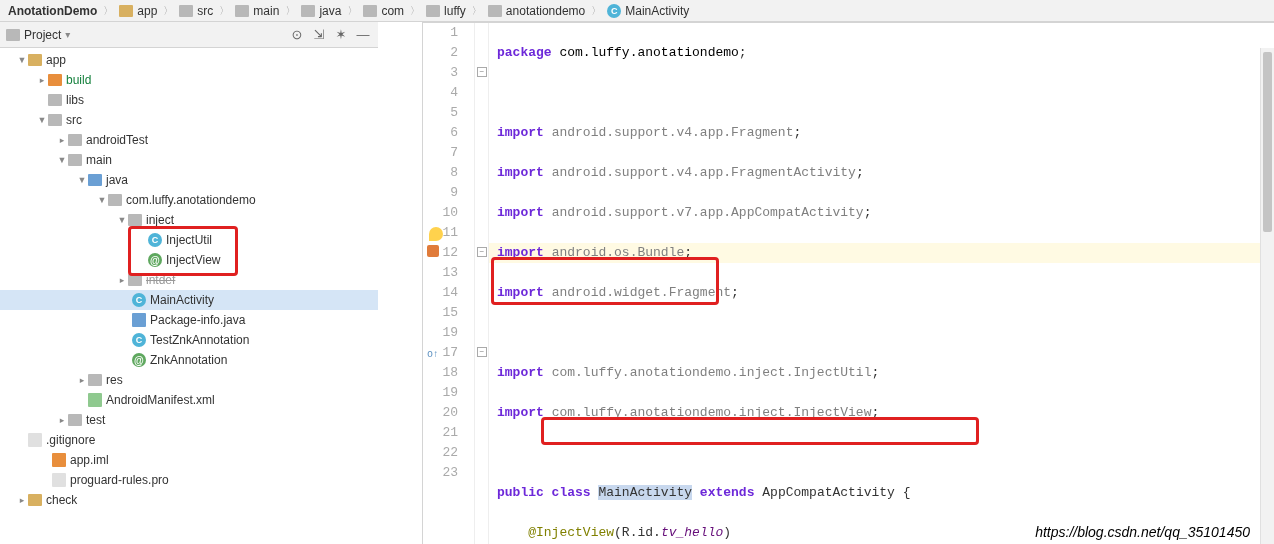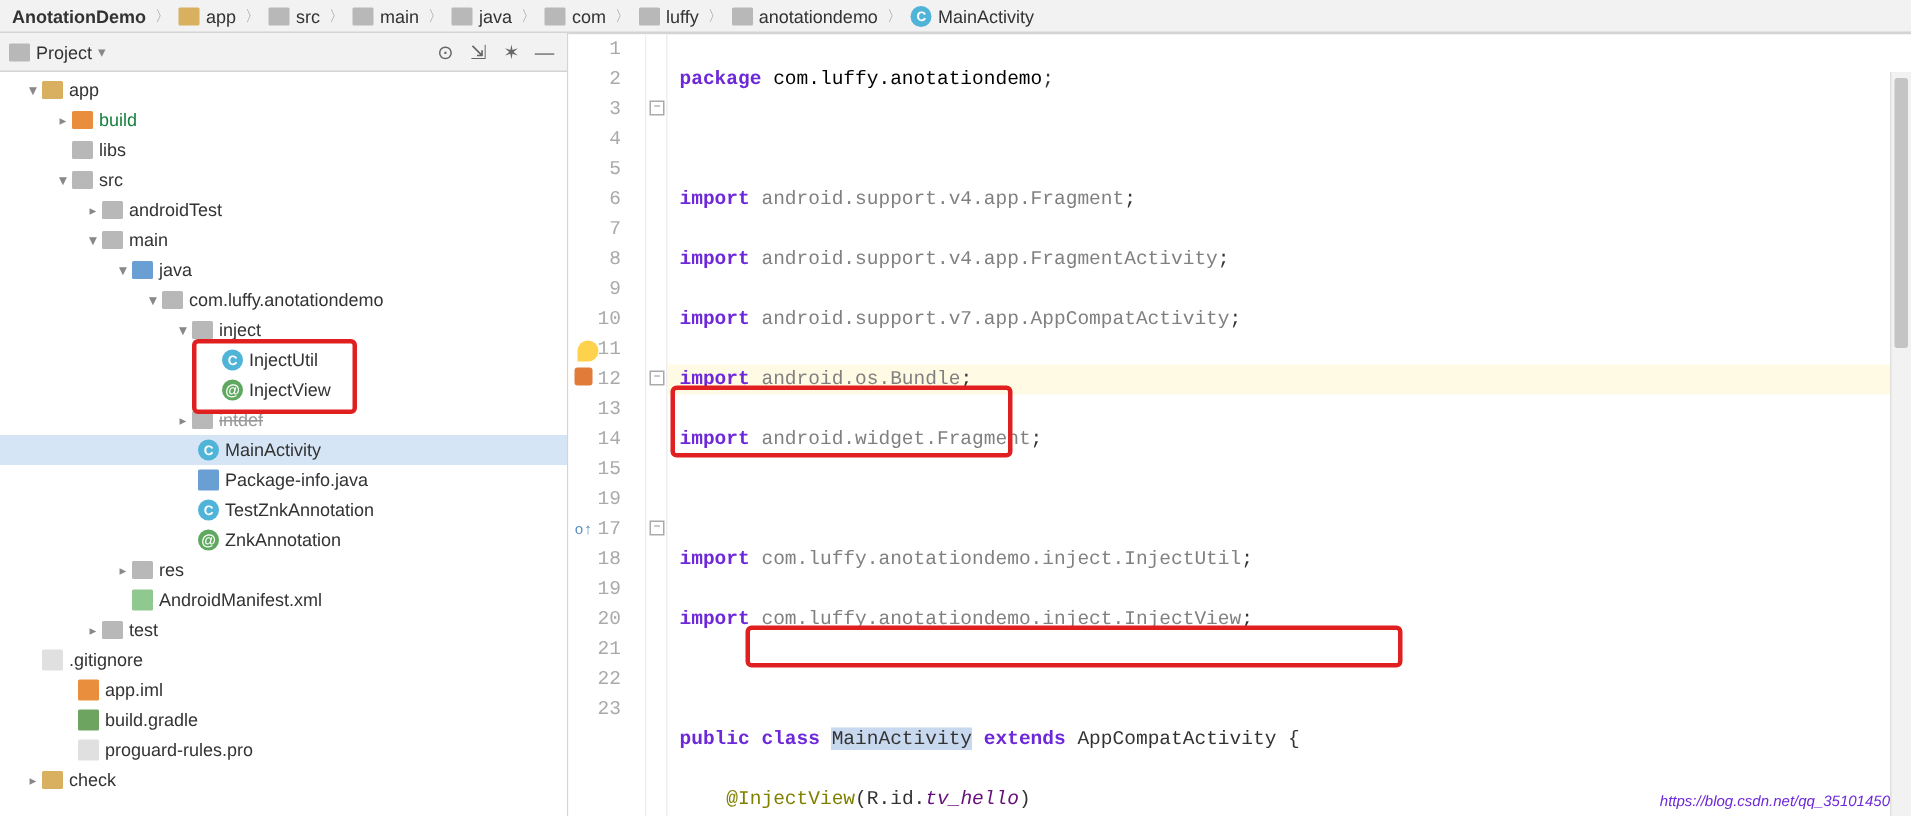--- a/index.html
+++ b/index.html
@@ -9,21 +9,21 @@
 .breadcrumb .sep { color: #999; margin: 0 2px; font-size: 10px; }
 .icon-folder { width: 14px; height: 12px; background: #d8b060; display: inline-block; margin-right: 4px; border-radius: 1px; }
 .icon-folder.gray { background: #b8b8b8; }
 .icon-c { width: 14px; height: 14px; background: #4fb4d8; border-radius: 50%; display: inline-flex; align-items: center; justify-content: center; margin-right: 4px; font-size: 9px; color: #fff; font-weight: bold; }
 .icon-at { width: 14px; height: 14px; background: #5fa85f; border-radius: 50%; display: inline-flex; align-items: center; justify-content: center; margin-right: 4px; font-size: 10px; color: #fff; font-weight: bold; }
 .icon-file { width: 14px; height: 14px; background: #e0e0e0; display: inline-block; margin-right: 4px; border-radius: 1px; }
 .icon-gradle { width: 14px; height: 14px; background: #6da460; display: inline-block; margin-right: 4px; border-radius: 1px; }
 .icon-xml { width: 14px; height: 14px; background: #e88e3c; display: inline-block; margin-right: 4px; border-radius: 1px; }
 .icon-manifest { width: 14px; height: 14px; background: #8fc98f; display: inline-block; margin-right: 4px; border-radius: 1px; }
 
-.main { display: flex; height: 522px; }
+.main { display: flex; height: 522px; gap: 44px; }
 .sidebar { width: 378px; display: flex; flex-direction: column; }
 .panel-header { height: 26px; background: #f2f2f2; border-bottom: 1px solid #d4d4d4; display: flex; align-items: center; padding: 0 6px; }
 .panel-header .title { font-size: 12px; }
 .panel-header .spacer { flex: 1; }
 .panel-header .tool { width: 18px; height: 18px; margin-left: 4px; color: #666; cursor: pointer; display: inline-flex; align-items: center; justify-content: center; font-size: 13px; }
 .tree { flex: 1; overflow: auto; background: #fff; padding-top: 2px; }
 .tree-row { display: flex; align-items: center; height: 20px; cursor: pointer; white-space: nowrap; }
 .tree-row.selected { background: #d5e5f6; }
 .tree-exp { width: 12px; text-align: center; color: #888; font-size: 9px; }
 .tree-label.build-orange { color: #15803d; }
@@ -42,21 +42,21 @@
 .code { padding-left: 8px; white-space: pre; position: relative; }
 .kw { color: #6d28d9; font-weight: bold; }
 .ann { color: #808000; }
 .pkg { color: #808080; }
 .cls { color: #000; }
 .static-field { font-style: italic; color: #660e7a; }
 .hl-line { position: absolute; left: 0; right: 0; height: 20px; background: #fffae3; z-index: 0; }
 .bulb { position: absolute; left: 6px; width: 14px; height: 14px; background: #ffd24d; border-radius: 50% 50% 50% 0; }
 .scrollbar-v { position: absolute; right: 0; top: 26px; bottom: 0; width: 14px; background: #f2f2f2; border-left: 1px solid #e0e0e0; }
 .scrollbar-v .thumb { position: absolute; left: 2px; right: 2px; top: 4px; height: 180px; background: #c4c4c4; border-radius: 2px; }
-.watermark { position: absolute; right: 14px; bottom: 4px; color: #6d28d9; font-size: 10px; font-style: italic; }
+.watermark { position: absolute; right: 24px; bottom: 4px; color: #000000; font-size: 14px; font-style: italic; }
 </style>
 </head>
 <body>
 
 <div class="breadcrumb">
   <span class="crumb">
       <b>AnotationDemo</b>
     </span>
     <span class="sep">〉</span>
   <span class="crumb">
@@ -200,24 +200,20 @@
           <span class="icon-folder gray"></span>
           <span>test</span>
         </div>
       <div class="tree-row" style="padding-left:28px">
           <span class="icon-file"></span>
           <span>.gitignore</span>
         </div>
       <div class="tree-row" style="padding-left:52px">
           <span class="icon-xml"></span>
           <span>app.iml</span>
-        </div>
-      <div class="tree-row" style="padding-left:52px">
-          <span class="icon-gradle"></span>
-          <span>build.gradle</span>
         </div>
       <div class="tree-row" style="padding-left:52px">
           <span class="icon-file"></span>
           <span>proguard-rules.pro</span>
         </div>
       <div class="tree-row" style="padding-left:16px">
           <span class="tree-exp">▸</span>
           <span class="icon-folder"></span>
           <span>check</span>
         </div>

